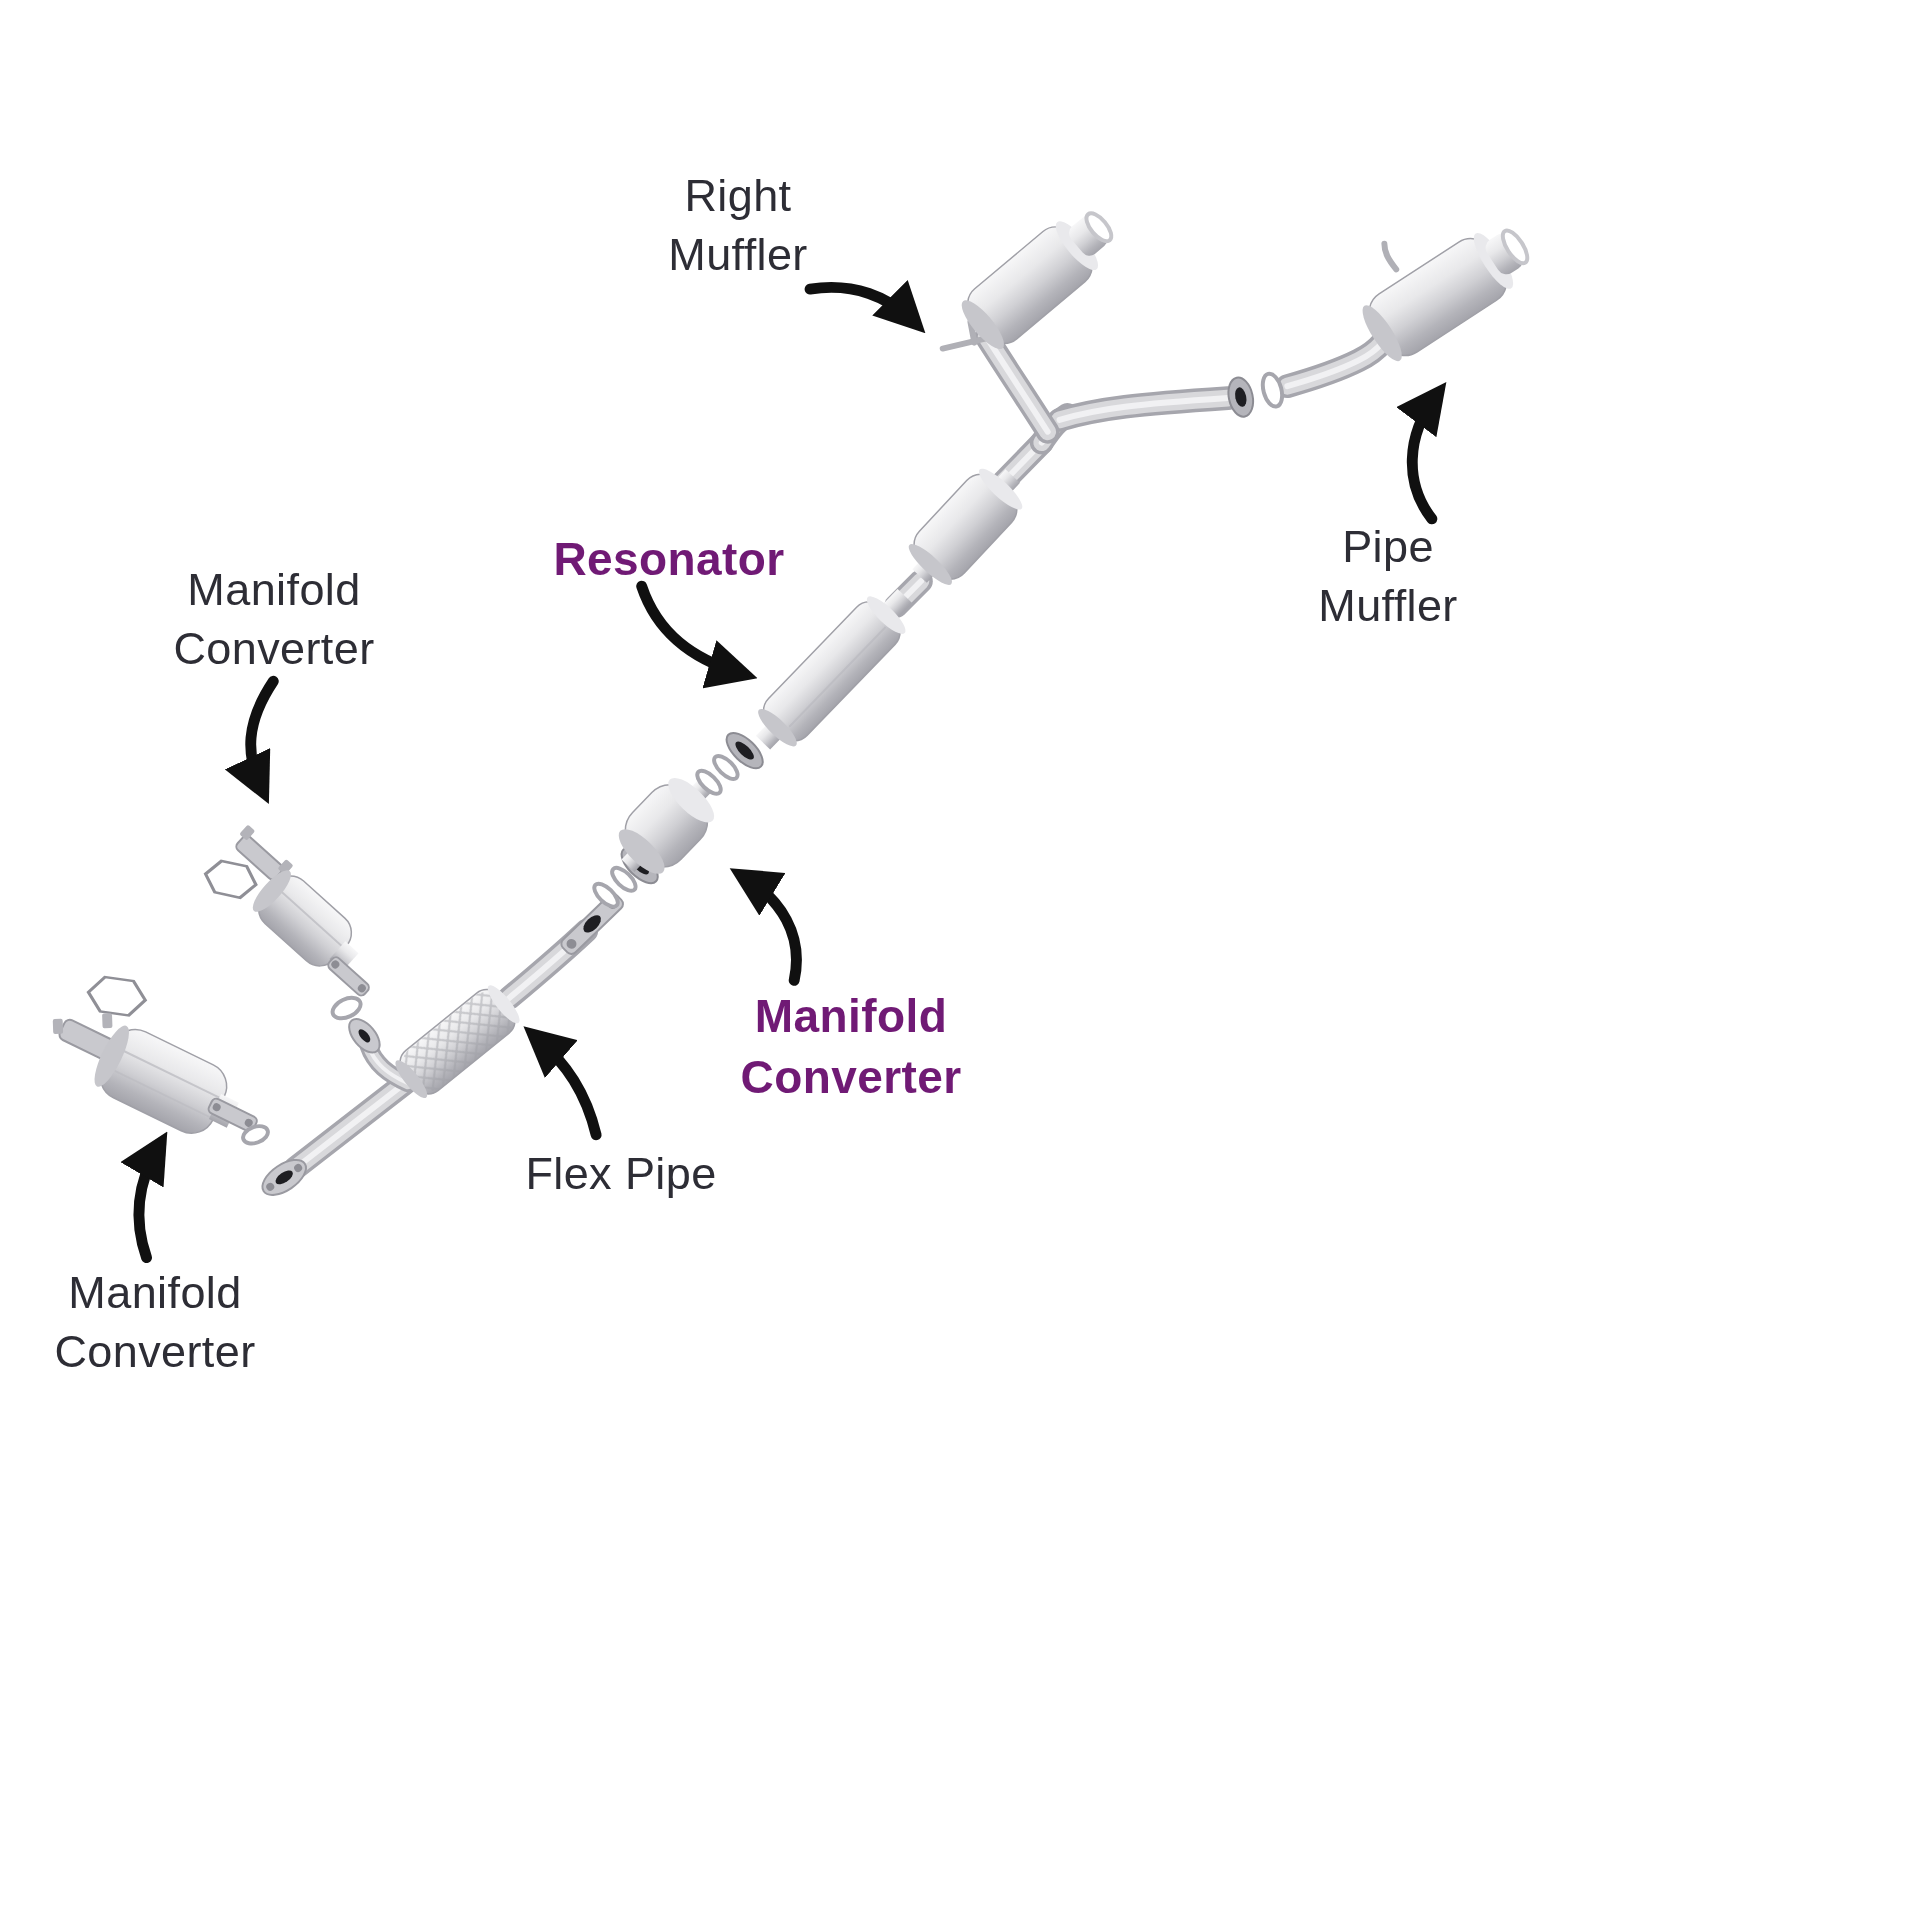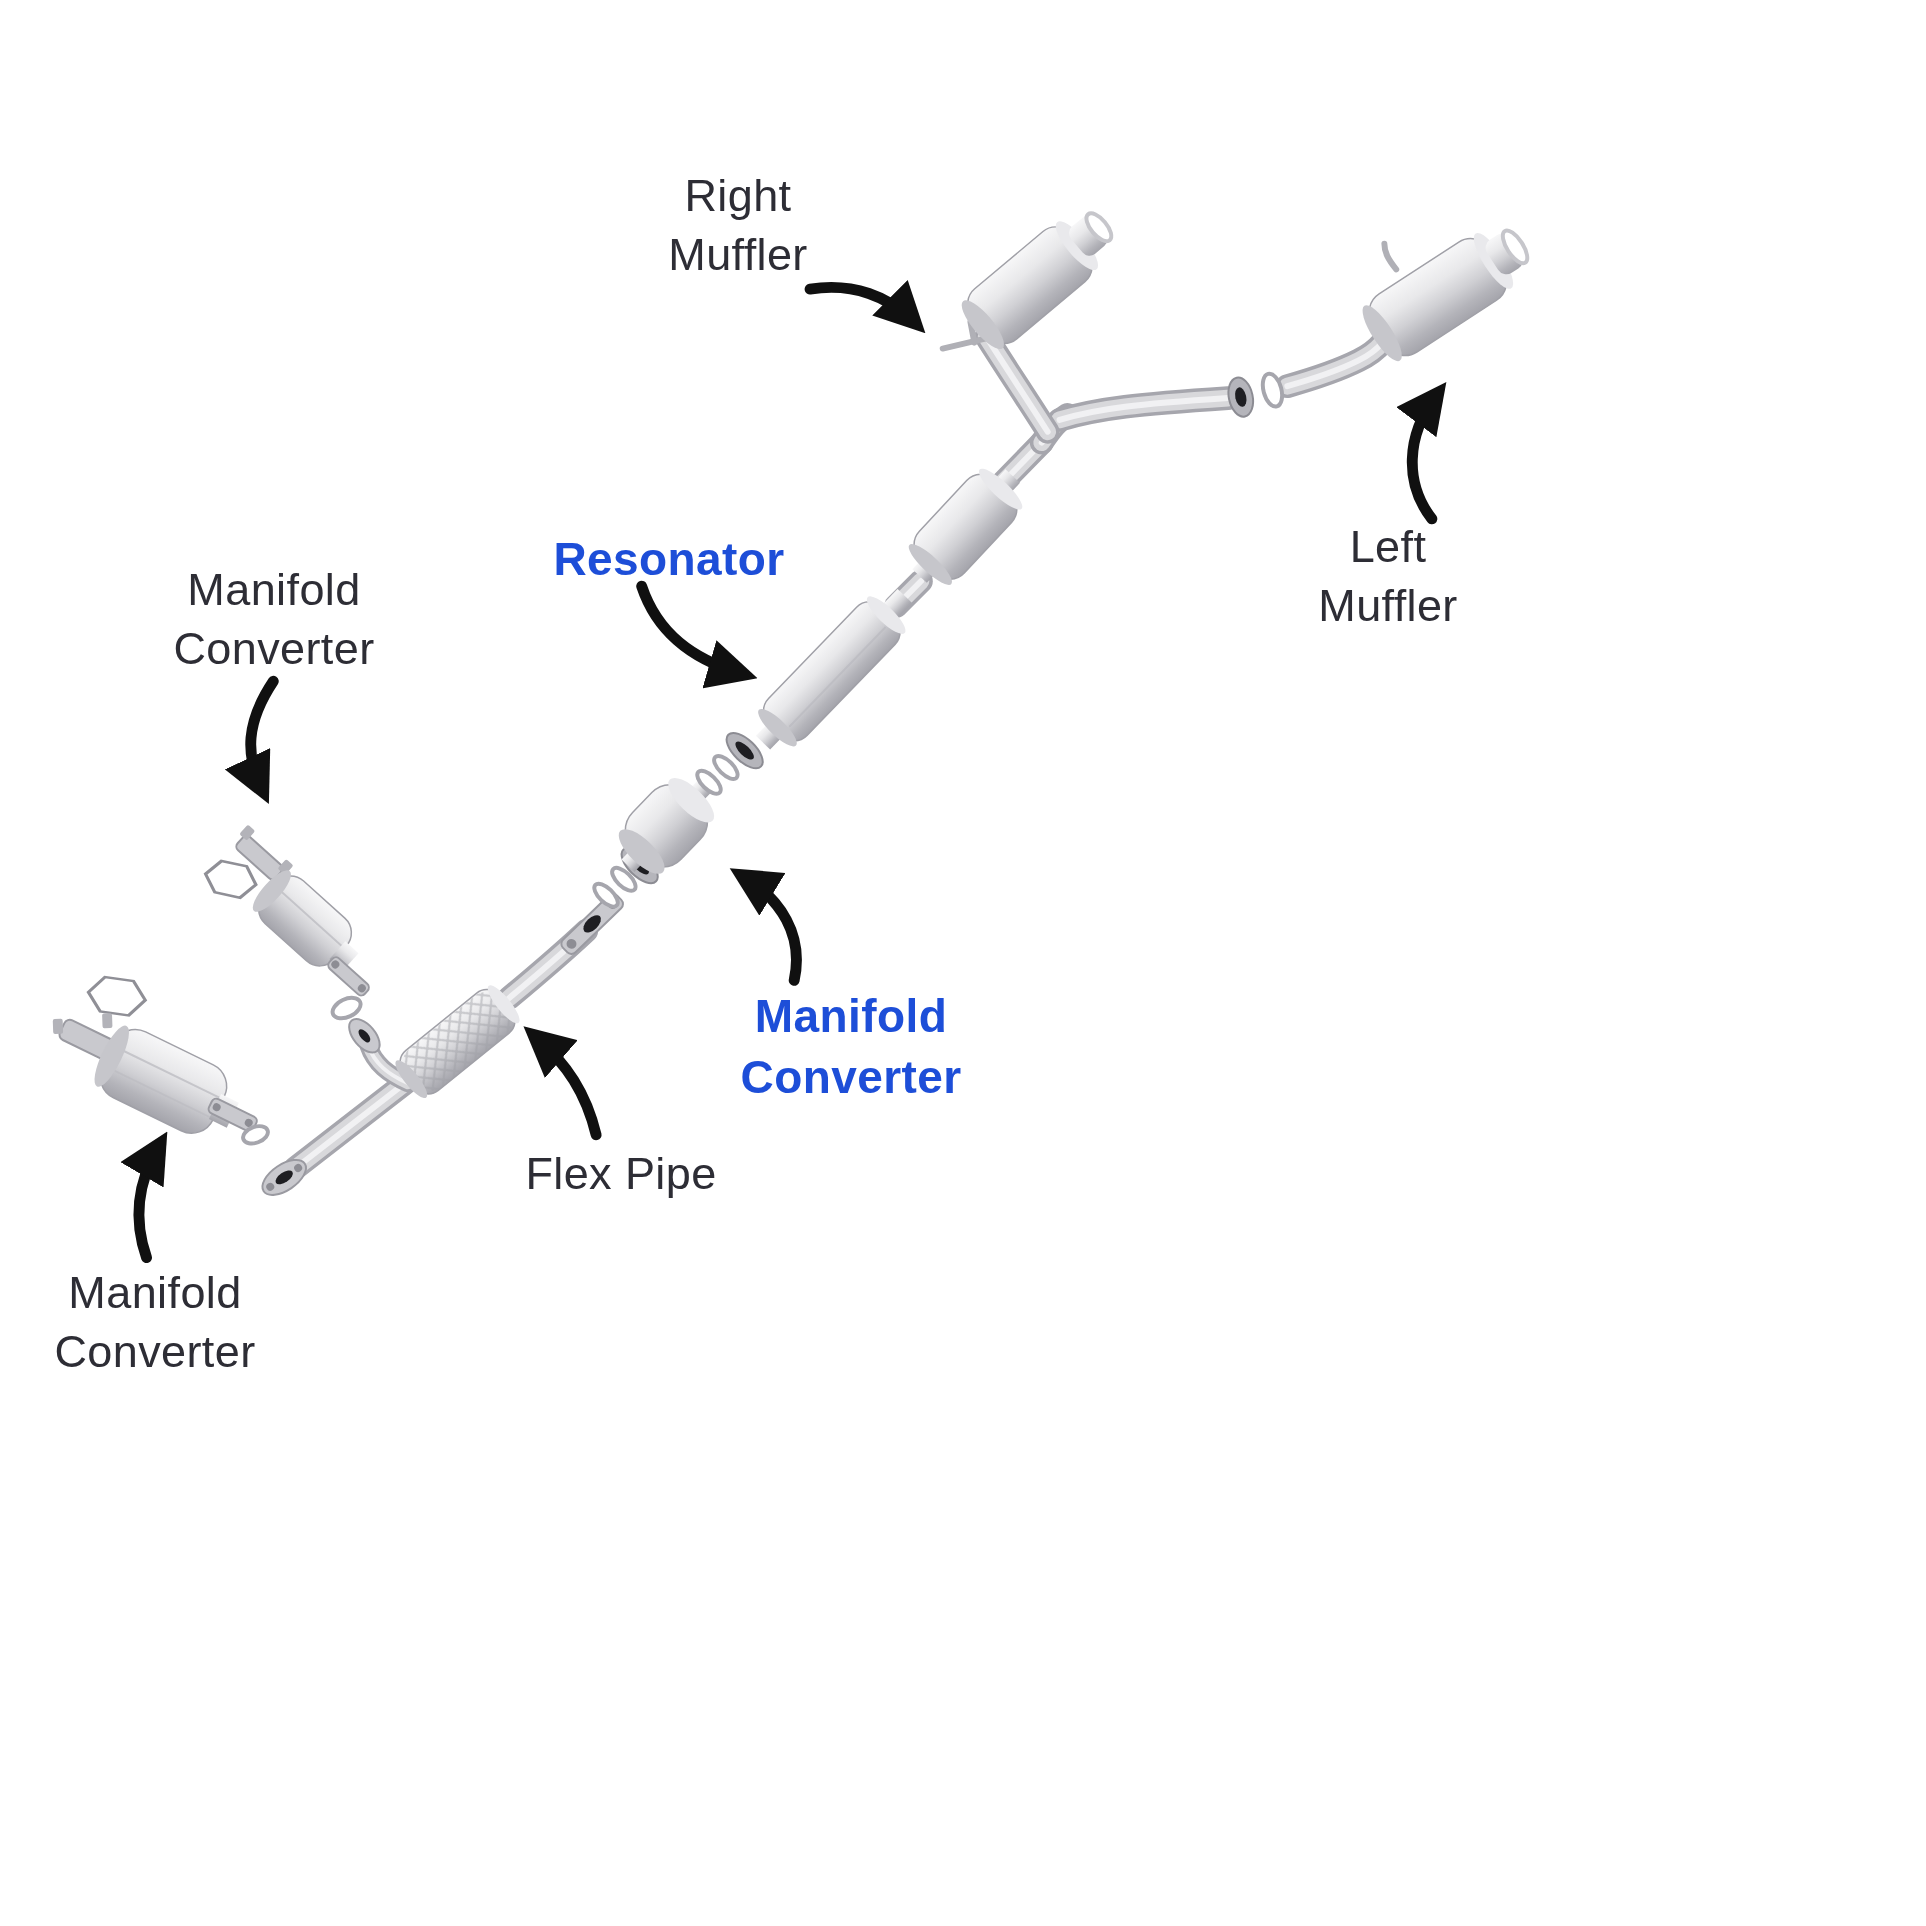--- a/index.html
+++ b/index.html
@@ -16,21 +16,21 @@
     transform:translateX(-50%);
     text-align:center;
     font-size:45px;
     font-weight:500;
     color:#2d2d35;
     line-height:1.32;
     letter-spacing:0.4px;
     white-space:nowrap;
   }
   .label span{display:block;}
-  .label.bold{font-weight:700;color:#1d4ed8;font-size:46px;}
+  .label.bold{font-weight:700;color:#701a75;font-size:46px;}
   
   .pipe-outer{stroke:#a6a6ad;stroke-width:24;fill:none;stroke-linecap:round;stroke-linejoin:round;}
   .pipe-inner{stroke:#d8d8db;stroke-width:17;fill:none;stroke-linecap:round;stroke-linejoin:round;}
   .pipe-hi{stroke:#f1f1f3;stroke-width:6;fill:none;stroke-linecap:round;stroke-linejoin:round;}
   .pipe-outer.thin{stroke-width:18;}
   .pipe-inner.thin{stroke-width:12;}
   .pipe-hi.thin{stroke-width:4;}
   .arrow{stroke:#101010;stroke-width:11;fill:none;stroke-linecap:round;marker-end:url(#ah);}
   .ring{fill:#ffffff;stroke:#a6a6ad;stroke-width:4;}
   .hexgasket{fill:none;stroke:#8f8f96;stroke-width:3.5;}
@@ -280,21 +280,21 @@
       <path class="arrow" d="M148 1270 C134 1230 140 1192 160 1158"></path>
     </g>
   </svg>
 
   <div class="label" style="left:738px;top:166px;">
     <span>Right</span>
     <span>Muffler</span>
   </div>
 
   <div class="label" style="left:1388px;top:517px;">
-    <span>Left</span>
+    <span>Pipe</span>
     <span>Muffler</span>
   </div>
 
   <div class="label bold" style="left:669px;top:529px;">
     <span>Resonator</span>
   </div>
 
   <div class="label" style="left:274px;top:560px;">
     <span>Manifold</span>
     <span>Converter</span>

